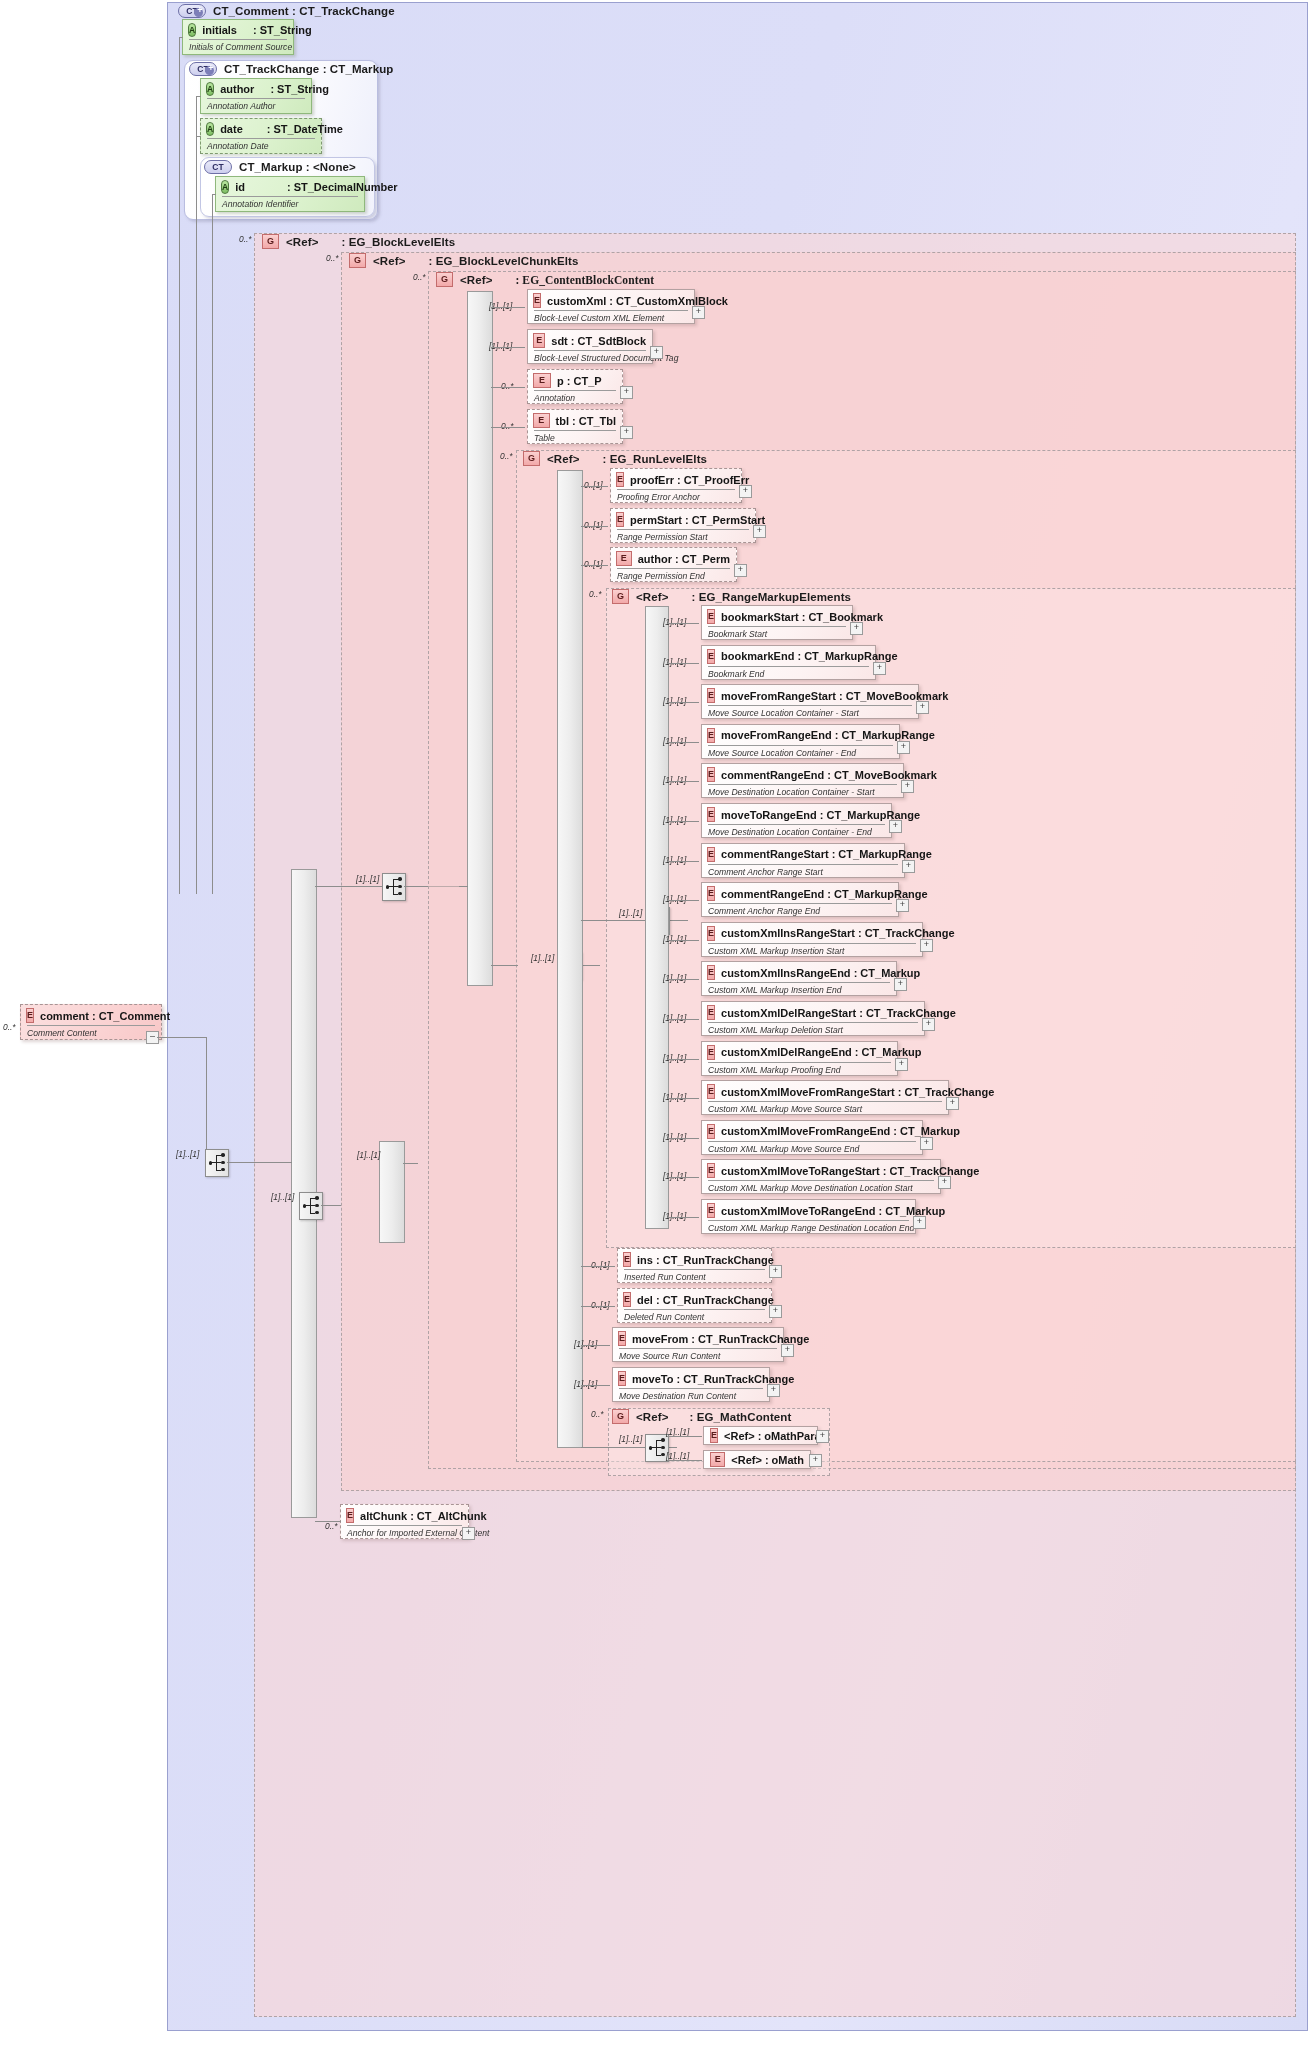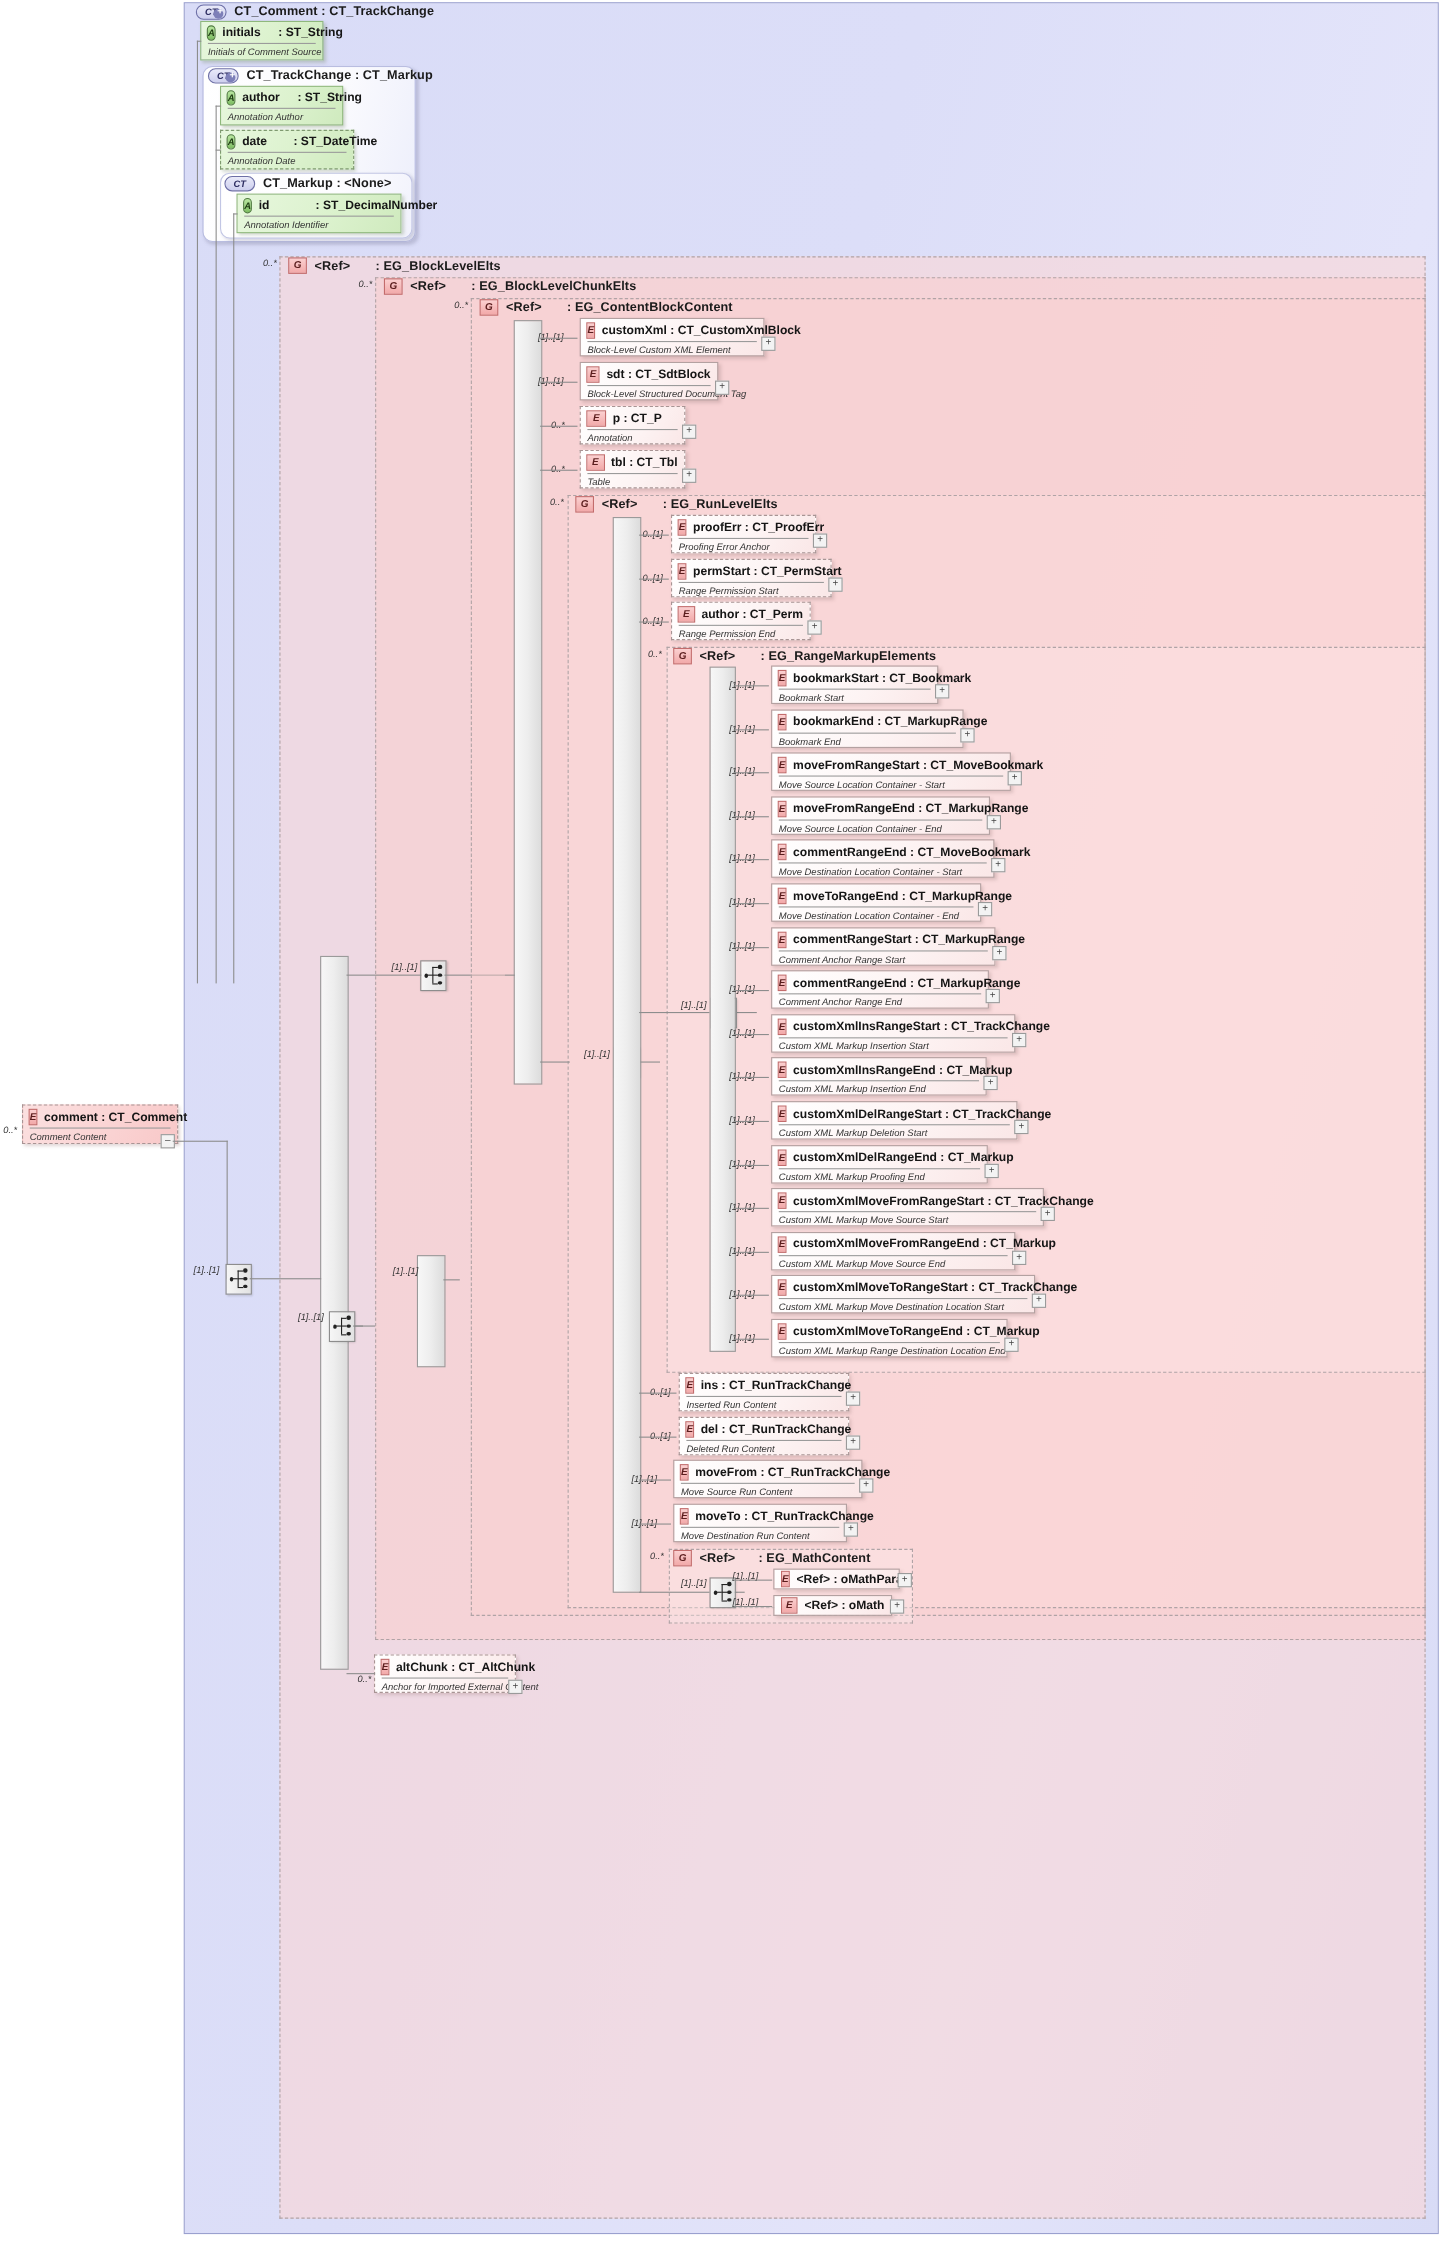--- a/index.html
+++ b/index.html
@@ -37,21 +37,21 @@
   .grp.g4{background:rgba(252,220,220,0.40);}
   .grp.g5{background:rgba(253,231,231,0.38);}
   .grp.g6{background:rgba(253,236,236,0.40);}
 
   
   .hdr{position:absolute;display:flex;align-items:center;gap:7px;white-space:nowrap;}
   .hdr .ttl{font-size:11.5px;font-weight:bold;color:#1b1b1b;letter-spacing:.1px;}
 
   
   .ico{display:inline-block;box-sizing:border-box;text-align:center;
-       font-size:8.5px;font-weight:bold;line-height:12px;height:14px;font-style:italic;}
+       font-size:8.5px;font-weight:bold;line-height:12px;height:14px;}
   .ico-ct{width:28px;border:1px solid #6d6fa6;border-radius:7px;
           background:linear-gradient(#e9eaf9,#cdcfee);color:#2e2e62;position:relative;}
   .ico-ct.plus:after{content:"";position:absolute;right:2px;top:2.5px;width:9px;height:9px;
           border-radius:50%;background:#7d7fb8;}
   .ico-ct.plus:before{content:"+";position:absolute;right:2.4px;top:-1.2px;font-size:9px;color:#fff;z-index:2;}
   .ico-a{width:18px;border:1px solid #4f7a3f;border-radius:7px;
          background:linear-gradient(#b9e6a0,#7dbd62);color:#1e3b12;}
   .ico-e{width:18px;height:15px;line-height:13px;border:1px solid #c36c6c;
          background:linear-gradient(#fbd0d0,#f2a9a9);color:#5a1d1d;font-size:9px;}
   .ico-g{width:17px;height:15px;line-height:13px;border:1px solid #c36c6c;
@@ -249,21 +249,21 @@
   <div class="card" style="left:356px;top:874px;">[1]..[1]</div>
   <div class="ln lnh" style="left:315px;top:886px;width:68px;"></div>
   <div class="ln lnh" style="left:404px;top:886px;width:55px;"></div>
   <div class="ln lnv" style="left:458px;top:886px;height:0px;"></div>
 
   <div class="box grp g3" style="left:428px;top:271px;width:868px;height:1198px;"></div>
   <div class="card" style="left:413px;top:272px;">0..*</div>
   <div class="hdr" style="left:436px;top:272px;">
     <span class="ico ico-g">G</span>
     <span class="ttl">&lt;Ref&gt;</span>
-    <span class="ttl" style="margin-left:16px;">: EG_ContentBlockContent</span>
+    <span class="ttl" style="margin-left:16px;font-family:Liberation Serif, serif;">: EG_ContentBlockContent</span>
   </div>
 
   <div class="choicebar" style="left:467px;top:291px;width:24px;height:693px;"></div>
   <div class="ln lnh" style="left:459px;top:886px;width:9px;"></div>
 
   <div id="content-block-list">
       <div class="node elem" style="left: 527px; top: 289px; width: 168px; height: 35px;">
         <div class="row1">
           <span class="ico ico-e">E</span>
           <span class="nm">customXml : CT_CustomXmlBlock</span>

